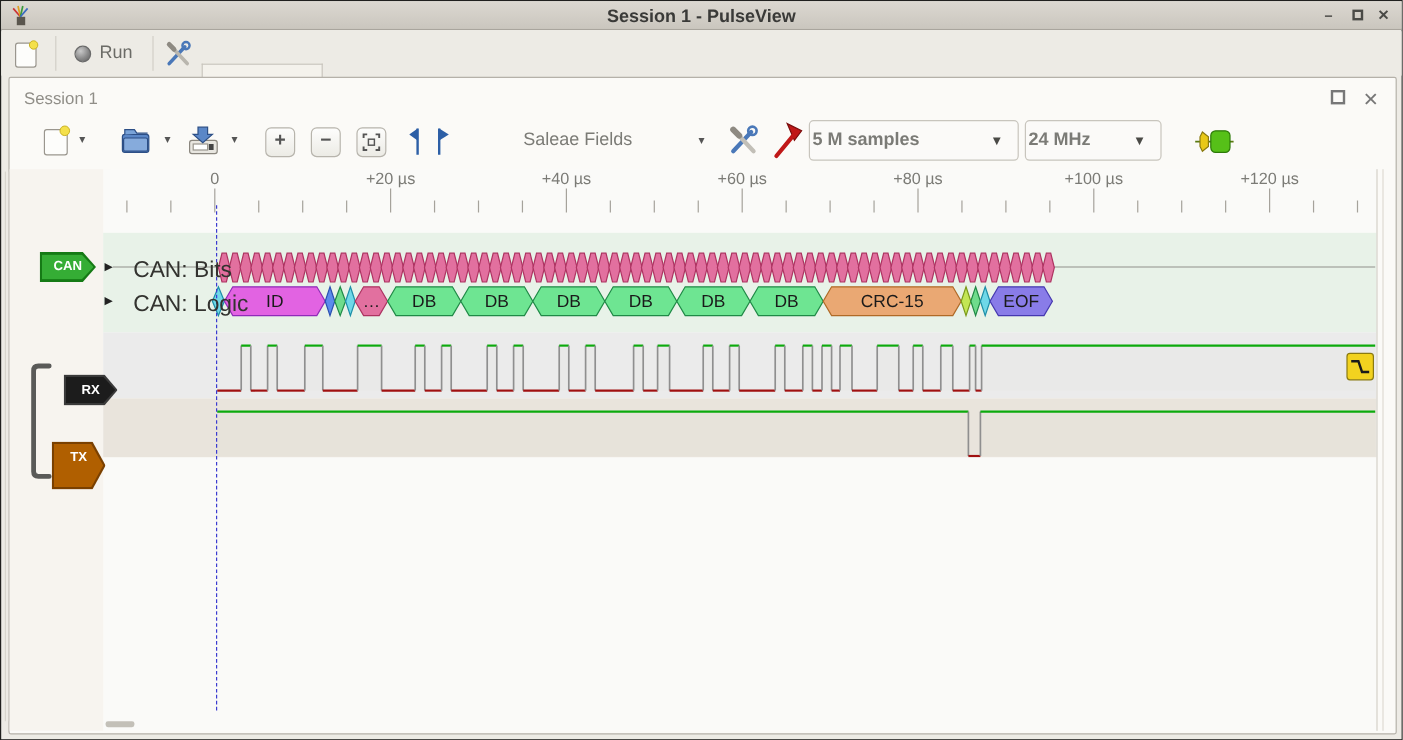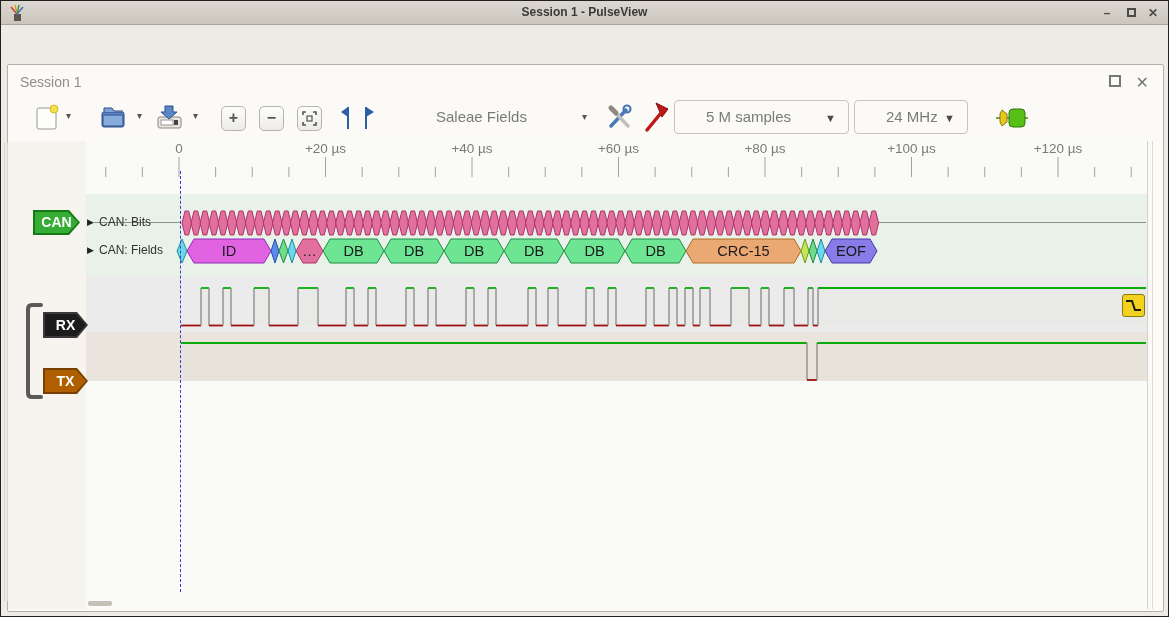--- a/index.html
+++ b/index.html
@@ -4,21 +4,21 @@
 <style>
   * { margin:0; padding:0; box-sizing:border-box; }
   html,body { width:1169px; height:617px; }
   body { font-family:"Liberation Sans", sans-serif; background:#fbfaf7; position:relative; overflow:hidden; }
   .window { position:absolute; inset:0; border:1px solid #20201e; background:#edebe5; }
 
   
   .titlebar { position:absolute; left:0; top:0; right:0; height:24px;
     background:linear-gradient(#dcd8d1,#cac6be); border-bottom:1px solid #a9a59d; }
   .titlebar .title { position:absolute; left:0; right:0; top:4px; text-align:center;
-    font-size:12px; font-weight:bold; color:#3a3a38; }
+    font-size:15px; font-weight:bold; color:#3a3a38; }
   .winbtn { position:absolute; top:3px; width:18px; height:18px; text-align:center;
     line-height:18px; font-size:12px; color:#4a4a46; cursor:default; }
   .winbtn.min { right:52px; font-weight:bold; }
   .winbtn.max { right:28px; }
   .winbtn.max .sq { display:inline-block; width:9px; height:9px; border:2px solid #4a4a46; margin-top:4px; }
   .winbtn.close { right:6px; font-weight:bold; }
   .applogo { position:absolute; left:8px; top:3px; }
 
   
   .main-toolbar { position:absolute; left:0; top:25px; right:0; height:37px; background:#edebe5; }
@@ -37,45 +37,45 @@
   .session { position:absolute; left:6px; top:63px; width:1157px; height:548px;
     background:#fbfaf7; border:1px solid #b5b1a9; border-radius:2px; }
   .session-title { position:absolute; left:12px; top:9px; font-size:14px; color:#908e88; }
   .sess-btn { position:absolute; top:8px; color:#777; }
   .sess-restore { right:42px; width:12px; height:12px; border:2px solid #777; margin-top:2px; }
   .sess-close { right:14px; font-size:16px; }
 
   
   .caret { position:absolute; font-size:10px; color:#555; }
   .combo { position:absolute; top:35px; height:34px; background:#fbfaf8; border:1px solid #c8c5bd;
-    border-radius:4px; font-size:15px; color:#7b7b76; line-height:32px; padding-left:31px; }
+    border-radius:4px; font-size:15px; color:#7b7b76; line-height:32px; padding-left:2px;font-weight:bold; }
   .combo .ccaret { position:absolute; right:12px; top:1px; font-size:11px; color:#4a4a46; }
   .device-label { position:absolute; left:428px; top:43px; font-size:15px; color:#7b7b76; }
   .zbtn { position:absolute; top:41px; width:25px; height:25px; border:1px solid #b7b4ac; border-radius:5px;
     background:linear-gradient(#fdfdfc,#ecebe5); color:#555; text-align:center; line-height:22px;
     font-size:16px; font-weight:bold; }
 
   
   .label-panel { position:absolute; left:1px; top:77px; width:84px; bottom:6px; background:#f7f4ef; }
   .trace-bg { position:absolute; left:85px; top:77px; width:1061px; bottom:6px; background:#fafaf8; }
   .band { position:absolute; left:85px; width:1061px; }
   .band-can { top:193px; height:83px; background:#e8f2e8; }
   .band-rx  { top:276px; height:55px; background:#ebebeb; }
   .band-tx  { top:331px; height:49px;  background:#e9e4dc; }
   .vline { position:absolute; top:77px; bottom:6px; width:1px; background:#d4d1c9; }
 
-  .row-label { position:absolute; font-size:12px; color:#33332f; }
+  .row-label { position:absolute; font-size:19px; color:#33332f;margin-left:12px; }
   .expander { position:absolute; font-size:9px; color:#222; }
 
   .tag { position:absolute; }
   .tag .outer { position:absolute; inset:0;
     clip-path:polygon(0 0, calc(100% - 11px) 0, 100% 50%, calc(100% - 11px) 100%, 0 100%); }
   .tag .inner { position:absolute; inset:2px;
     clip-path:polygon(0 0, calc(100% - 10px) 0, 100% 50%, calc(100% - 10px) 100%, 0 100%);
-    color:#fff; font-size:14px; font-weight:bold; text-align:center; line-height:21px; }
+    color:#fff; font-size:11px; font-weight:bold; text-align:center; line-height:21px; }
 
   .cursor-line { position:absolute; left:179px; top:170px; height:421px; width:0;
     border-left:1px dashed #3b3bd0; }
 
   .trigger-marker { position:absolute; left:1121px; top:293px; width:23px; height:23px;
     background:#f2d21f; border:1px solid #8a7a10; border-radius:3px; }
 
   .hscroll { position:absolute; left:87px; top:600px; width:24px; height:5px; background:#c3c0b8; border-radius:2px; }
   .left-track { position:absolute; left:3px; top:142px; width:4px; height:458px;
     border-left:1px solid #d8d5cd; border-right:1px solid #d8d5cd; }
@@ -94,20 +94,43 @@
       <line x1="8" y1="10" x2="6" y2="1" stroke="#e0a020" stroke-width="1.4"></line>
       <line x1="8" y1="10" x2="10" y2="1" stroke="#3a9a3a" stroke-width="1.4"></line>
       <line x1="8" y1="10" x2="14" y2="3" stroke="#3a6ac0" stroke-width="1.4"></line>
     </svg>
     <div class="title">Session 1 - PulseView</div>
     <div class="winbtn min">–</div>
     <div class="winbtn max"><span class="sq"></span></div>
     <div class="winbtn close">✕</div>
   </div>
 
+  <div class="main-toolbar">
+    <svg class="icon-btn" style="left:11px; top:7px;" width="21" height="25">
+      <rect x="1" y="3" width="17" height="20" rx="2" fill="#fdfdfb" stroke="#9a968e"></rect>
+      <circle cx="16" cy="4.5" r="3.5" fill="#f4e04a" stroke="#c8b020" stroke-width="0.8"></circle>
+    </svg>
+    <div class="mt-sep" style="left:45px;"></div>
+    <div>
+      <div class="run-sphere" style="top:12px;"></div>
+      <div class="run-label" style="top:9px;">Run</div>
+    </div>
+    <div class="mt-sep" style="left:126px;"></div>
+    <svg class="icon-btn" style="left:136px; top:7px;" width="24" height="24">
+      <line x1="4" y1="20" x2="17" y2="6" stroke="#4a78b8" stroke-width="3" stroke-linecap="round"></line>
+      <circle cx="18" cy="5" r="3" fill="none" stroke="#4a78b8" stroke-width="2"></circle>
+      <line x1="5" y1="5" x2="19" y2="20" stroke="#b9b6ae" stroke-width="3" stroke-linecap="round"></line>
+      <line x1="4" y1="4" x2="8" y2="8" stroke="#8e8a82" stroke-width="4" stroke-linecap="round"></line>
+    </svg>
+    <div class="tab">
+      <span class="tab-label">Session 1</span>
+      <span class="tab-close">✕</span>
+      <div class="tab-accent"></div>
+    </div>
+  </div>
 
   <div class="session">
     <div class="session-title">Session 1</div>
     <div class="sess-btn sess-restore"></div>
     <div class="sess-btn sess-close">✕</div>
 
     <svg class="icon-btn" style="left:28px; top:39px;" width="23" height="27">
       <rect x="1" y="4" width="19" height="21" rx="2" fill="#fdfdfb" stroke="#9a968e"></rect>
       <circle cx="18" cy="5" r="4" fill="#f4e04a" stroke="#c8b020" stroke-width="0.8"></circle>
     </svg>
@@ -460,31 +483,31 @@
         <line x1="816" y1="342" x2="1145" y2="342" stroke="#0caa0c" stroke-width="1.8"></line>
       </g>
       <path d="M40 304 L31 304 Q27 304 27 308 L27 392 Q27 396 31 396 L40 396" fill="none" stroke="#5a5a58" stroke-width="4" stroke-linecap="round"></path>
     </svg>
 
   <div class="cursor-line"></div>
 
   <span class="expander" style="left:86px; top:216px;">▶</span>
   <span class="row-label" style="left:98px; top:214px;">CAN: Bits</span>
   <span class="expander" style="left:86px; top:244px;">▶</span>
-  <span class="row-label" style="left:98px; top:242px;">CAN: Fields</span>
+  <span class="row-label" style="left:98px; top:242px;">CAN: Logic</span>
 
   <div class="tag" style="left:32px; top:209px; width:47px; height:25px;">
     <div class="outer" style="background:#157a15;"></div>
     <div class="inner" style="background:#35ad35;">CAN</div>
   </div>
-  <div class="tag" style="left:42px; top:311px; width:45px; height:26px;">
+  <div class="tag" style="left:52px; top:311px; width:45px; height:26px;">
     <div class="outer" style="background:#3a3a3a;"></div>
     <div class="inner" style="background:#1c1c1c; line-height:22px;">RX</div>
   </div>
-  <div class="tag" style="left:42px; top:367px; width:45px; height:26px;">
+  <div class="tag" style="left:42px; top:367px; width:45px; height:40px;">
     <div class="outer" style="background:#7a4000;"></div>
     <div class="inner" style="background:#b05f00; line-height:22px;">TX</div>
   </div>
 
   <div class="trigger-marker">
     <svg width="21" height="21">
       <polyline points="3,6 9,6 12,15 18,15" fill="none" stroke="#1a1a1a" stroke-width="2"></polyline>
     </svg>
   </div>
 

